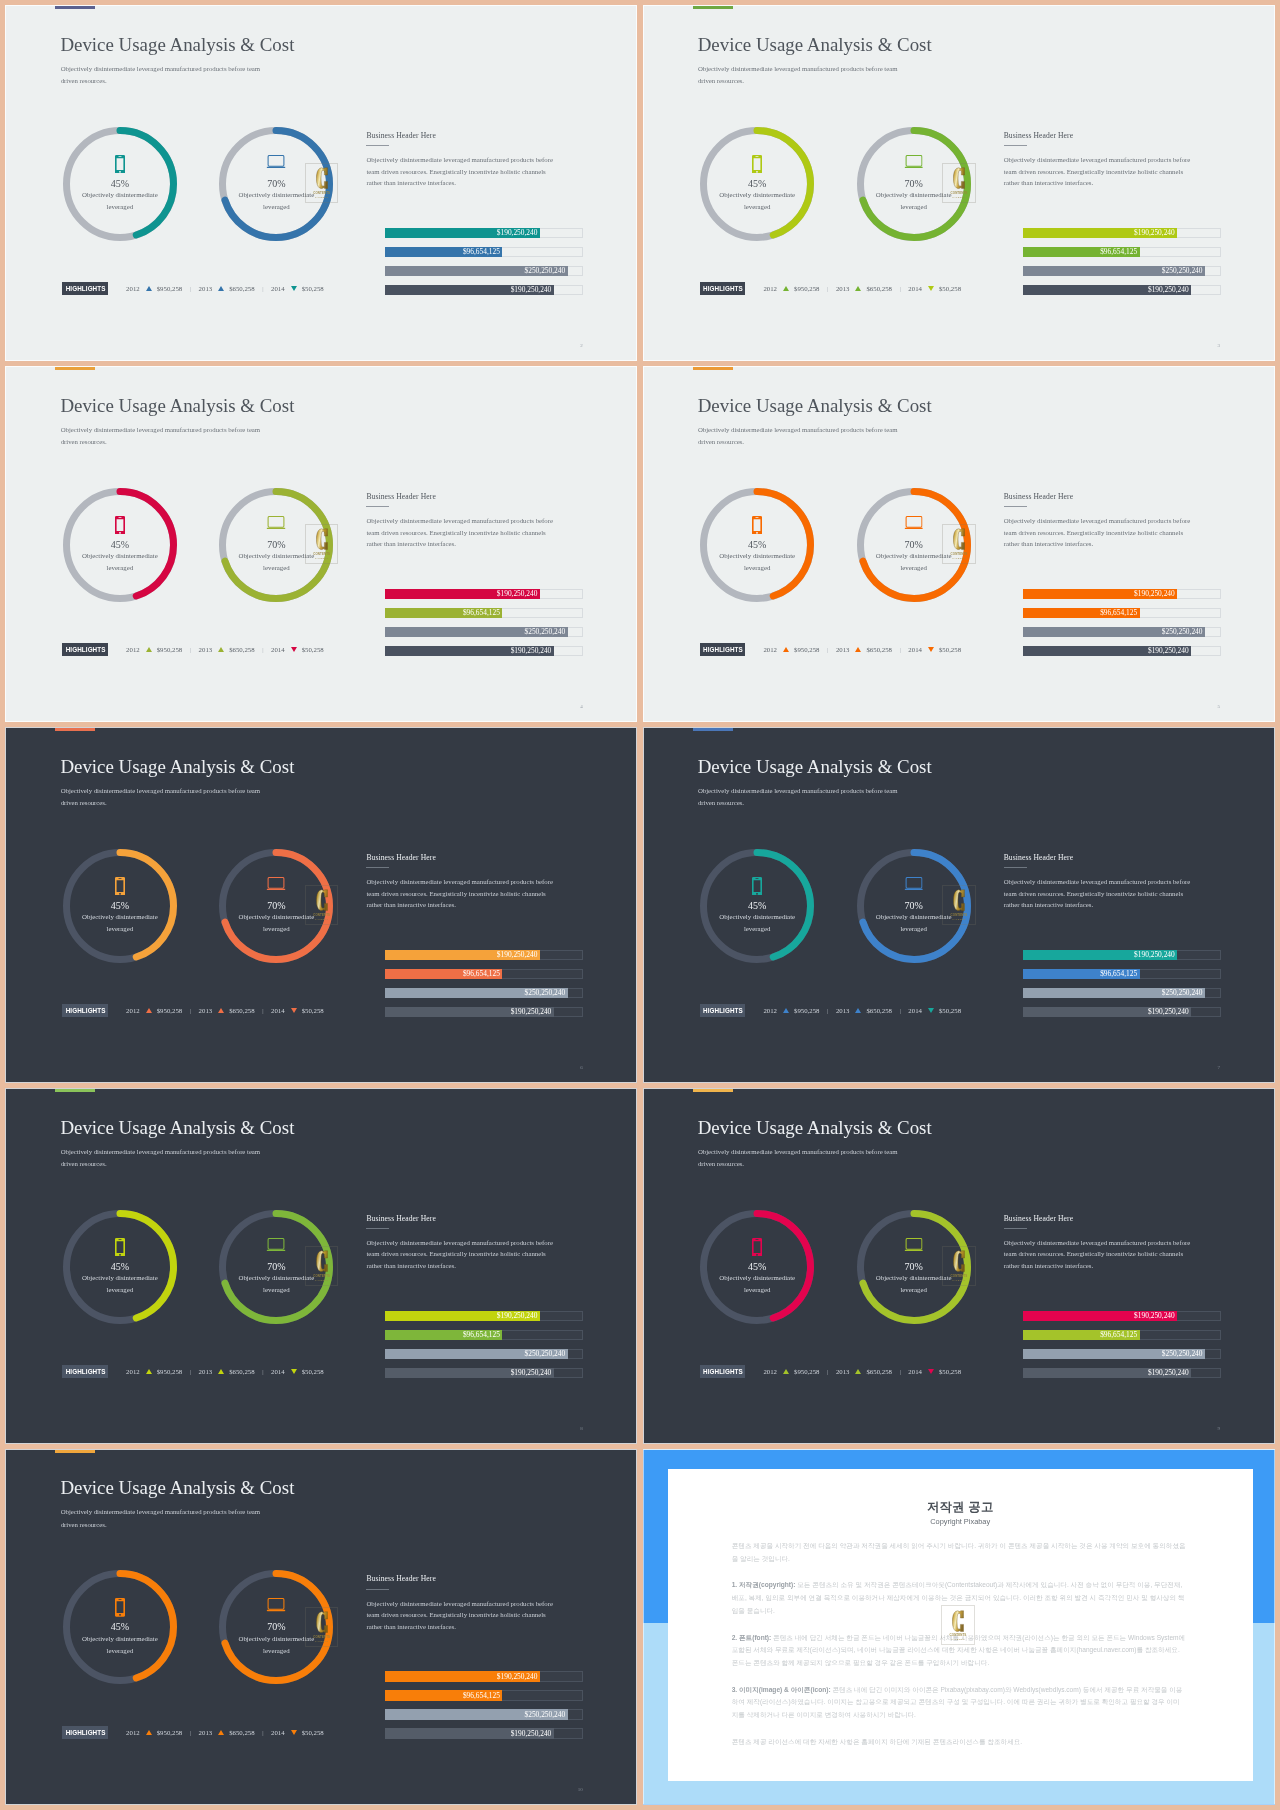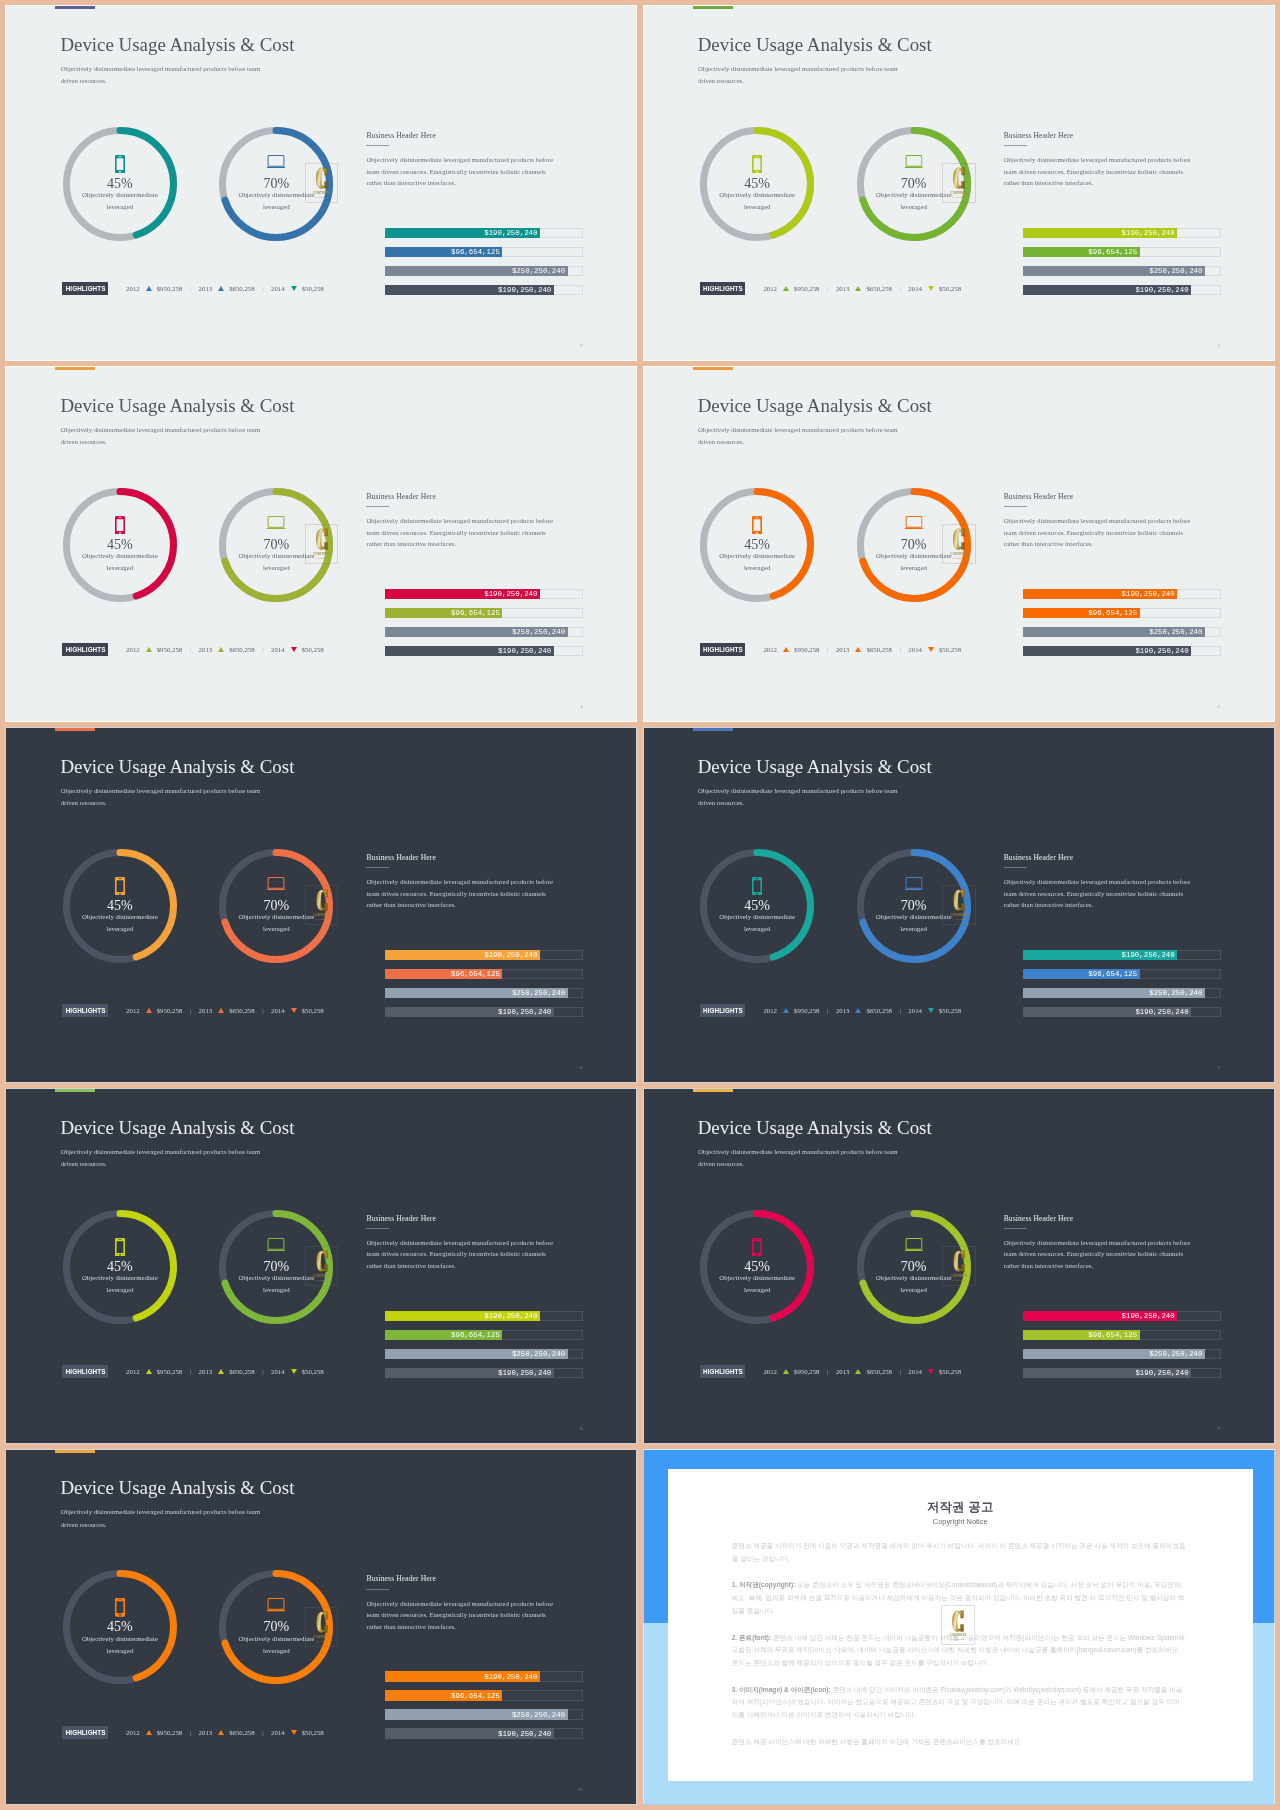--- a/index.html
+++ b/index.html
@@ -28,21 +28,21 @@
   .slide.dark .s-sub{color:#c9ced5;}
 
   
   .donut{position:absolute;width:114px;height:114px;top:119px;}
   .donut.d1{left:55.5px;}
   .donut.d2{left:212px;}
   .donut svg{display:block;}
   .donut .inner{position:absolute;left:0;top:0;width:114px;height:114px;}
   .donut .dicon{position:absolute;left:50%;top:28px;transform:translateX(-50%);line-height:0;}
   .donut .dpct{position:absolute;left:0;top:51px;width:100%;text-align:center;
-               font-size:14px;color:#4f555c;line-height:11px;}
+               font-size:10px;color:#4f555c;line-height:11px;}
   .slide.dark .donut .dpct{color:#eceff2;}
   .donut .dcap{position:absolute;left:12px;top:62.5px;width:90px;
                font-size:6.85px;line-height:12px;color:#5f656c;text-align:center;}
   .slide.dark .donut .dcap{color:#d4d9df;}
 
   
   .hl{position:absolute;left:55px;top:274.2px;display:flex;align-items:center;height:13.2px;}
   .hl-badge{font-family:"Liberation Sans",sans-serif;font-size:6.3px;letter-spacing:.1px;
             color:#fff;padding:0 2.2px 0 3.3px;line-height:13.2px;height:13.2px;font-weight:bold;
             box-sizing:border-box;}
@@ -65,21 +65,21 @@
   .slide.dark .panel p{color:#c9ced5;}
 
   
   .bars{position:absolute;left:378px;top:220px;width:198px;}
   .barrow{position:relative;height:10.3px;margin-bottom:8.7px;box-sizing:border-box;}
   .bartrack{position:absolute;left:0;top:0;width:100%;height:100%;box-sizing:border-box;
             border:1px solid #d8dcdf;background:#edf0f0;}
   .slide.dark .bartrack{border:1px solid #4a525e;background:#383e48;}
   .barfill{position:absolute;left:0;top:0;height:100%;}
   .barlabel{position:absolute;top:0;height:100%;display:flex;align-items:center;
-            font-size:7.4px;color:#fff;letter-spacing:0;font-family:Liberation Mono, monospace;}
+            font-size:7.4px;color:#fff;letter-spacing:0;font-family:Liberation Serif, serif;}
 
   
   .pnum{position:absolute;right:53.5px;bottom:12.1px;font-size:5px;color:#9ba2aa;line-height:5px;}
   .slide.dark .pnum{color:#7e8691;}
 
   
   .wm{position:absolute;width:33.4px;height:40.2px;left:297.6px;top:155.2px;pointer-events:none;opacity:.9;}
   .wm .wmbox{position:absolute;left:0;top:0;right:0;bottom:0;border:1px solid rgba(120,115,100,.26);}
   .wm .wmC{position:absolute;left:50%;top:4.4px;transform:translateX(-50%);width:12.4px;height:22.4px;}
   .wm .wmcap{position:absolute;left:50%;top:29.2px;transform:translateX(-50%);
@@ -997,21 +997,21 @@
             <div class="barlabel" style="right:15%;padding-right:2.4px">$190,250,240</div>
           </div>
         </div>
         <div class="pnum">10</div>
       </div>
     </div>
     <div class="cell">
       <div class="cslide">
         <div class="cpaper">
           <div class="ctitle">저작권 공고</div>
-          <div class="csub">Copyright Notice</div>
+          <div class="csub">Copyright Pixabay</div>
           <div class="cbody">
             <p><span>콘텐츠 제공을 시작하기 전에 다음의 약관과 저작권을 세세히 읽어 주시기 바랍니다. 귀하가 이 콘텐츠 제공을 시작하는 것은 사용 계약의 보호에 동의하셨음을 알리는 것입니다.</span></p>
             <p><b>1. 저작권(copyright):</b><span> 모든 콘텐츠의 소유 및 저작권은 콘텐츠테이크아웃(Contentstakeout)과 제작사에게 있습니다. 사전 승낙 없이 무단적 이용, 무단전재, 배포, 복제, 임의로 외부에 연결 목적으로 이용하거나 제삼자에게 이용하는 것은 금지되어 있습니다. 이러한 조항 위의 발견 시 즉각적인 민사 및 형사상의 책임을 묻습니다.</span></p>
             <p><b>2. 폰트(font):</b><span> 콘텐츠 내에 담긴 서체는 한글 폰트는 네이버 나눔글꼴의 서체를 사용하였으며 저작권(라이선스)는 한글 외의 모든 폰트는 Windows System에 포함된 서체와 무료로 제작(라이선스)되며, 네이버 나눔글꼴 라이선스에 대한 자세한 사항은 네이버 나눔글꼴 홈페이지(hangeul.naver.com)를 참조하세요. 폰트는 콘텐츠와 함께 제공되지 않으므로 필요할 경우 같은 폰트를 구입하시기 바랍니다.</span></p>
             <p><b>3. 이미지(image) &amp; 아이콘(icon):</b><span> 콘텐츠 내에 담긴 이미지와 아이콘은 Pixabay(pixabay.com)와 Webdlys(webdlys.com) 등에서 제공한 무료 저작물을 이용하여 제작(라이선스)하였습니다. 이미지는 참고용으로 제공되고 콘텐츠의 구성 및 구성입니다. 이에 따른 권리는 귀하가 별도로 확인하고 필요할 경우 이미지를 삭제하거나 다른 이미지로 변경하여 사용하시기 바랍니다.</span></p>
             <p><span>콘텐츠 제공 라이선스에 대한 자세한 사항은 홈페이지 하단에 기재된 콘텐츠라이선스를 참조하세요.</span></p>
           </div>
         </div>
         <div class="wm">
           <div class="wmbox"></div>

